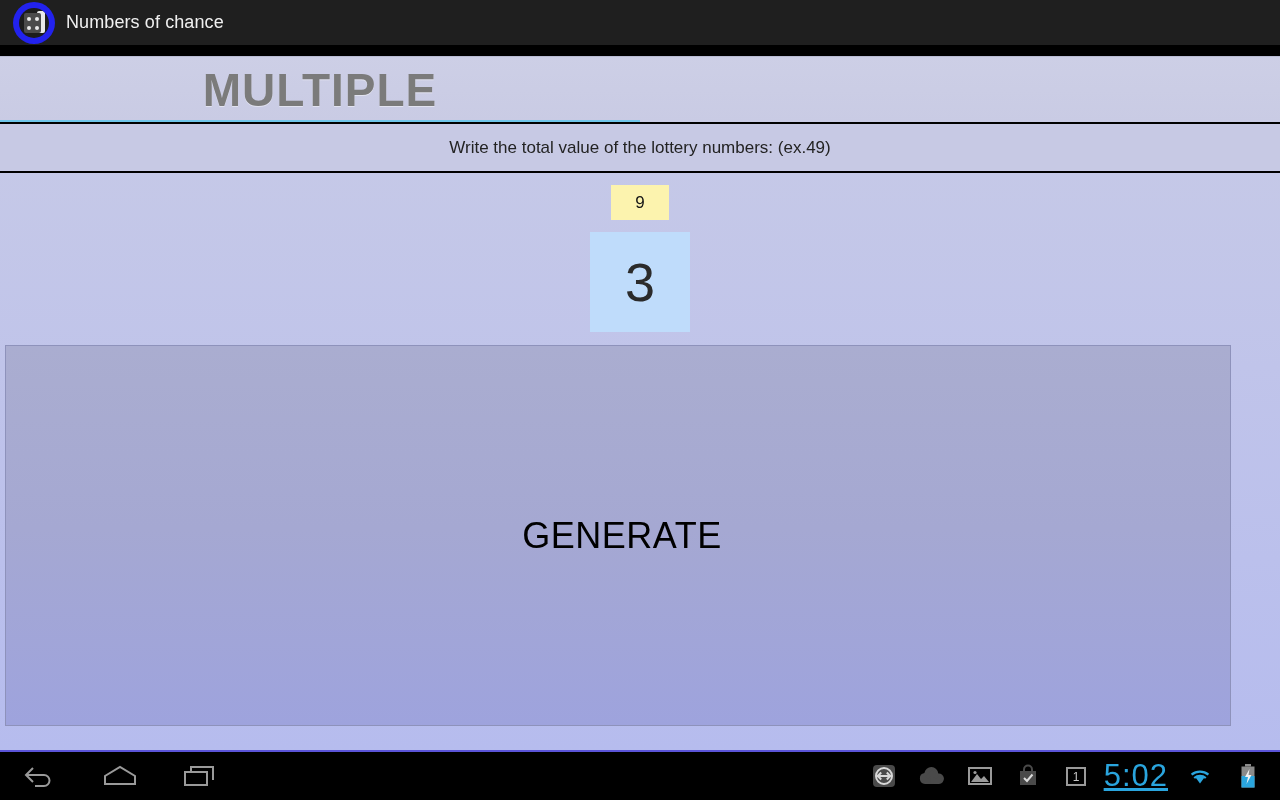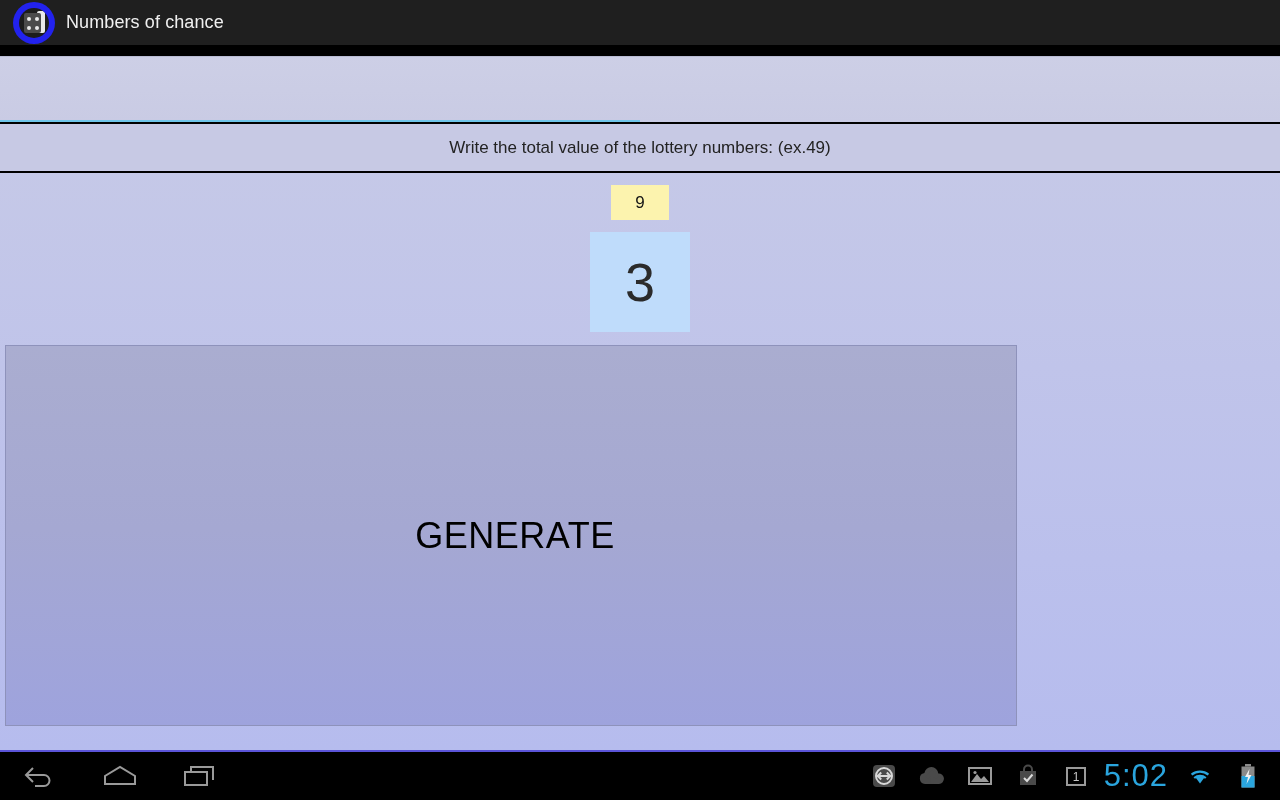--- a/index.html
+++ b/index.html
@@ -172,21 +172,21 @@
     align-items: center;
     justify-content: center;
     font-size: 54px;
     color: #2b2b2b;
     box-sizing: border-box;
   }
 
   .generate-btn {
     position: absolute;
     left: 5px; top: 172px;
-    width: 1012px; height: 381px;
+    width: 1226px; height: 381px;
     box-sizing: border-box;
     border: 1px solid #8e92bb;
     background: linear-gradient(180deg, #aaadd0 0%, #a5a8d2 48%, #9ea3dd 100%);
     display: flex;
     align-items: center;
     justify-content: center;
     padding-left: 8px;
   }
   .generate-label {
     font-size: 36px;
@@ -231,20 +231,21 @@
     justify-content: center;
   }
   .status-icon svg { display: block; }
   .clock {
     color: #2aa5de;
     font-size: 31px;
     letter-spacing: 1px;
     padding: 0 8px 0 4px;
     line-height: 1;
     margin-top: -2px;
+    text-decoration: underline;
   }
 </style>
 </head>
 <body>
 
 <div id="app">
 
   <div class="titlebar">
     <div class="app-icon">
       <div class="ring"></div>
@@ -257,20 +258,21 @@
         <div class="pip p4"></div>
       </div>
     </div>
     <div class="app-title">Numbers of chance</div>
   </div>
 
   <div class="appbody">
 
     <div class="tabbar">
       <div class="tab left">
+        <span class="tab-label">MULTIPLE</span>
         <span class="underline"></span>
       </div>
     </div>
 
     <div class="instr">
       <span class="instr-text">Write the total value of the lottery numbers: (ex.49)</span>
     </div>
 
     <div class="content">
 

